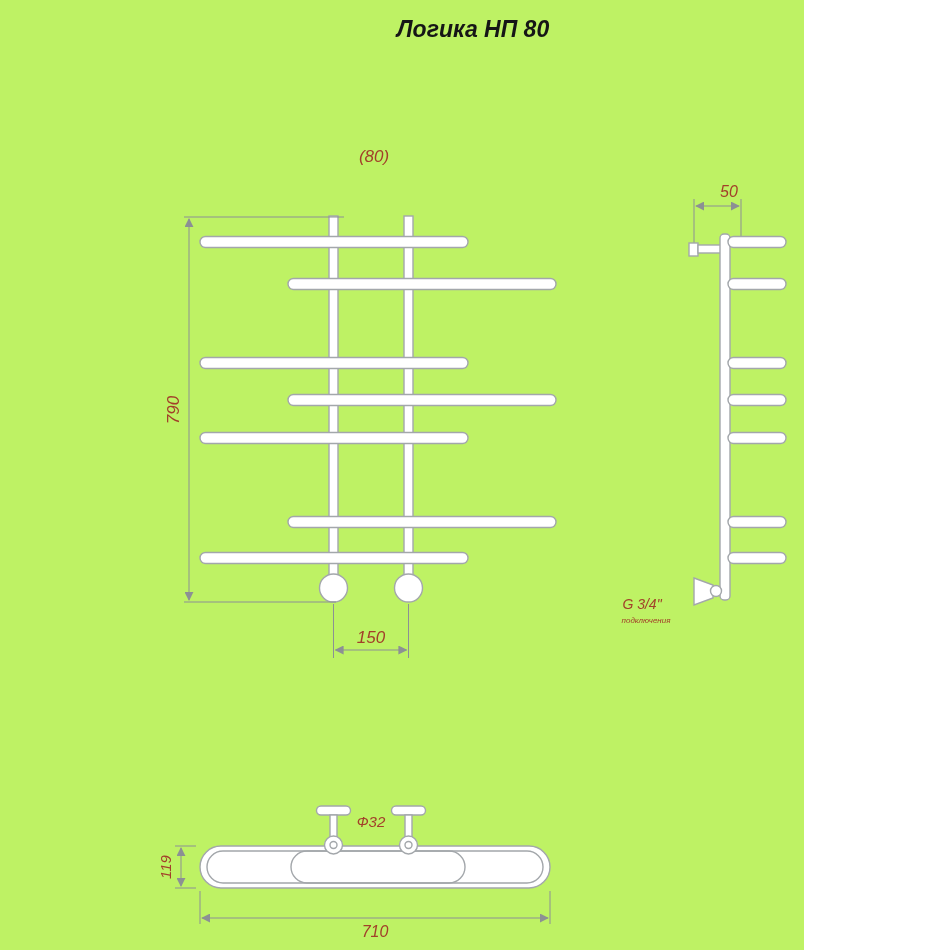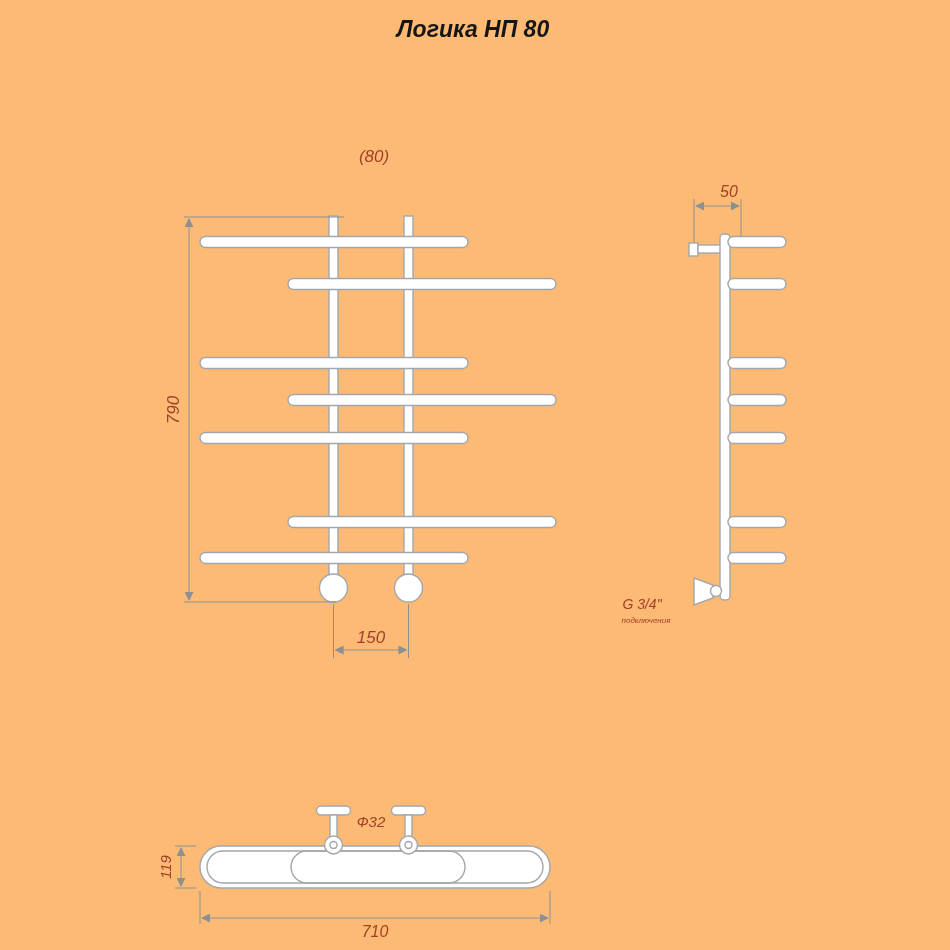--- a/index.html
+++ b/index.html
@@ -1,16 +1,16 @@
 <!DOCTYPE html>
 <html><head>
 <meta charset="utf-8">
 <style>
   html,body{margin:0;padding:0;background:#ffffff;}
-  .page{width:950px;height:950px;position:relative;background:#fdba74;overflow:hidden;}
+  .page{width:804px;height:950px;position:relative;background:#bef264;overflow:hidden;}
   svg text{font-family:"Liberation Sans","DejaVu Sans",sans-serif;}
   .title{fill:#161616;font-weight:bold;font-style:italic;}
   .dim-label{fill:#a2402a;font-style:italic;}
   .draw{fill:#ffffff;stroke:#a3a7ab;stroke-width:1.4;}
   .draw-nf{fill:none;stroke:#a3a7ab;stroke-width:1.4;}
   .dim{stroke:#8c9094;stroke-width:1;fill:none;}
 </style>
 </head>
 <body>
 

